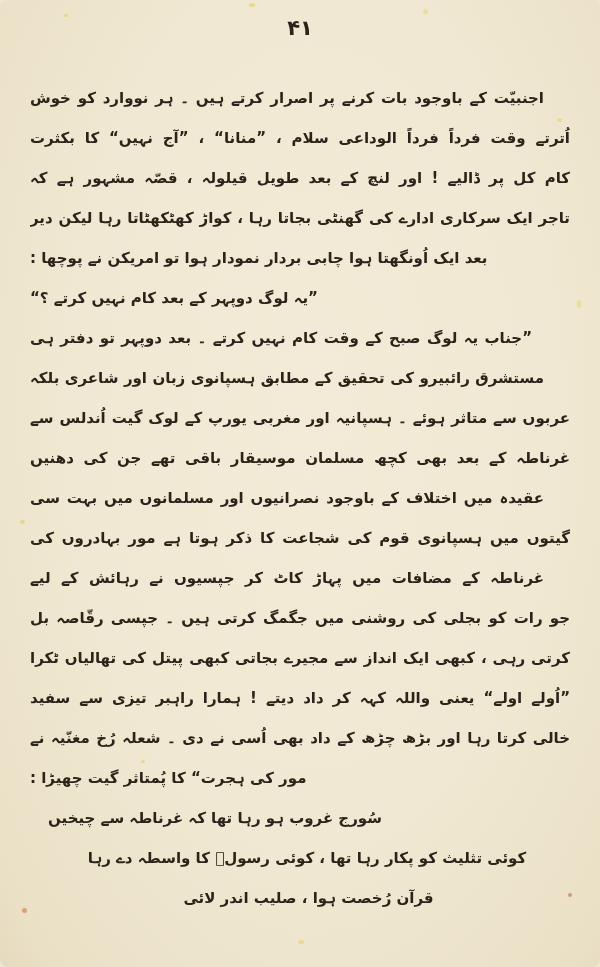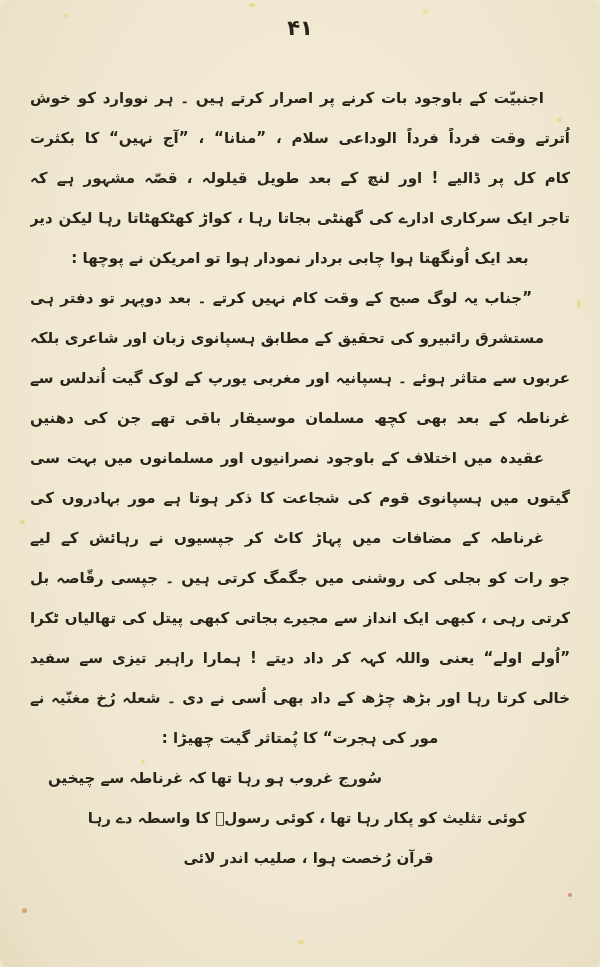--- a/index.html
+++ b/index.html
@@ -22,21 +22,21 @@
   }
   .text{
     position:absolute;top:78px;right:30px;left:30px;
     font-size:15px;font-weight:bold;
   }
   .ln{
     height:40px;line-height:40px;overflow:hidden;
     white-space:normal;
   }
   .j{text-align:justify;text-align-last:justify;}
-  .r{text-align:center;}
+  .r{text-align:left;}
   .c{text-align:center;}
   .ind{padding-right:26px;}
   .dlg{padding-right:38px;}
   .v1{margin-right:170px;}   
   .v2{margin-right:36px;margin-left:50px;}
   .v3{margin-right:130px;margin-left:147px;}
   .speck{position:absolute;border-radius:50%;opacity:.55;}
 </style>
 </head>
 <body>
@@ -45,20 +45,21 @@
 
   <div class="pageno">۴۱</div>
 
   <div class="text">
     <div class="ln j ind">اجنبیّت کے باوجود بات کرنے پر اصرار کرتے ہیں ۔ ہر نووارد کو خوش آمدید ، ٹرین سے</div>
     <div class="ln j">اُترتے وقت فرداً فرداً الوداعی سلام ، ”منانا“ ، ”آج نہیں“ کا بکثرت استعمال یعنی آج کا</div>
     <div class="ln j">کام کل پر ڈالیے ! اور لنچ کے بعد طویل قیلولہ ، قصّہ مشہور ہے کہ گرمیوں میں ایک امریکن</div>
     <div class="ln j">تاجر ایک سرکاری ادارے کی گھنٹی بجاتا رہا ، کواڑ کھٹکھٹاتا رہا لیکن دیر تک جواب نہ ملا ، عرصے</div>
     <div class="ln r">بعد ایک اُونگھتا ہوا چابی بردار نمودار ہوا تو امریکن نے پوچھا :</div>
 
+    <div class="ln r dlg">”یہ لوگ دوپہر کے بعد کام نہیں کرتے ؟“</div>
     <div class="ln j dlg">”جناب یہ لوگ صبح کے وقت کام نہیں کرتے ۔ بعد دوپہر تو دفتر ہی نہیں آتے !“</div>
 
     <div class="ln j ind">مستشرق رائبیرو کی تحقیق کے مطابق ہسپانوی زبان اور شاعری بلکہ تخیل اور احساسات</div>
     <div class="ln j">عربوں سے متاثر ہوئے ۔ ہسپانیہ اور مغربی یورپ کے لوک گیت اُندلس سے والبستہ ہیں ، سقوطِ</div>
     <div class="ln j">غرناطہ کے بعد بھی کچھ مسلمان موسیقار باقی تھے جن کی دھنیں مغربی یورپ میں مقبول تھیں ۔</div>
 
     <div class="ln j ind">عقیدہ میں اختلاف کے باوجود نصرانیوں اور مسلمانوں میں بہت سی اقدار مشترک تھیں ، جہاں</div>
     <div class="ln j">گیتوں میں ہسپانوی قوم کی شجاعت کا ذکر ہوتا ہے مور بہادروں کی تعریف ضرور ہوتی ہے ۔</div>
 
     <div class="ln j ind">غرناطہ کے مضافات میں پہاڑ کاٹ کر جپسیوں نے رہائش کے لیے گپھائیں بنالی ہیں</div>

